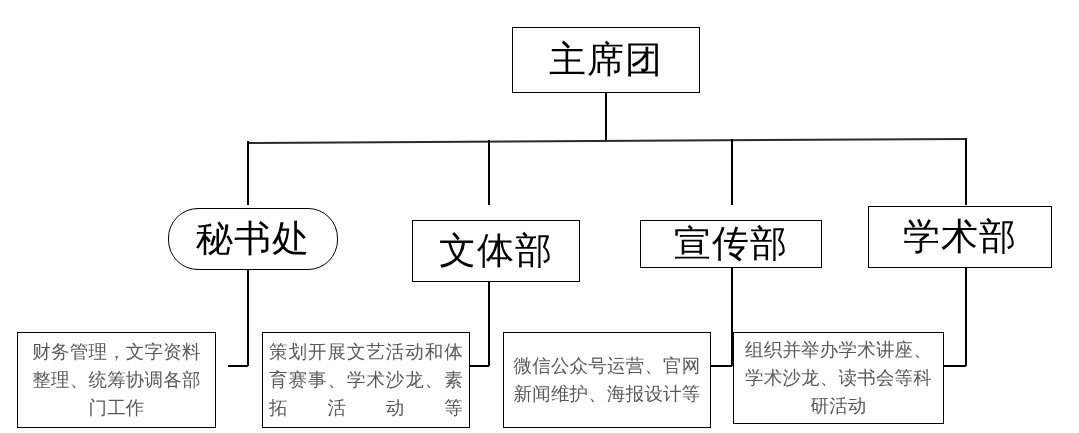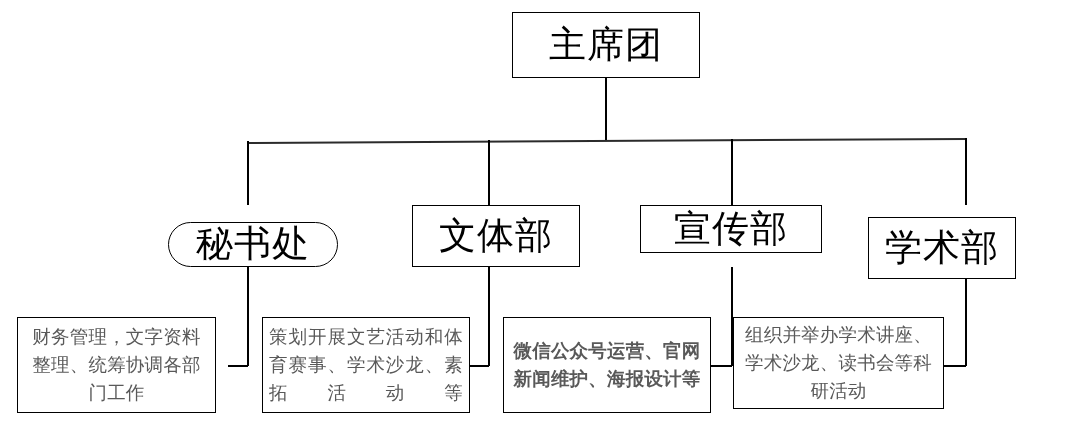--- a/index.html
+++ b/index.html
@@ -20,20 +20,21 @@
   .node {
     position: absolute;
     box-sizing: border-box;
     background: #ffffff;
     border: 1.4px solid #000000;
     display: flex;
     align-items: center;
     justify-content: center;
     text-align: center;
     z-index: 5;
+    margin-top: 15px;
   }
   .node.root,
   .node.dept {
     color: #000000;
     font-size: 37px;
     line-height: 1.05;
     letter-spacing: 1px;
   }
   .node.desc {
     color: #595959;
@@ -80,30 +81,30 @@
 
   <div class="ln v" style="left:605px; top:78px; height:62px;"></div>
 
   <div class="ln bus" style="left:247px; top:142px; width:719px; transform: rotate(-0.32deg);"></div>
 
   <div class="ln v" style="left:247px; top:141px; height:64px;"></div>
   <div class="ln v" style="left:488px; top:140px; height:65px;"></div>
   <div class="ln v" style="left:731px; top:139px; height:66px;"></div>
   <div class="ln v" style="left:965px; top:138px; height:67px;"></div>
 
-  <div class="node dept" style="left:168px; top:222px; width:170px; height:45px;border-radius:30px;">
+  <div class="node dept" style="left:168px; top:193px; width:170px; height:62px;border-radius:30px;">
     <span>秘书处</span>
   </div>
   <div class="node dept" style="left:412px; top:205px; width:168px; height:62px;">
     <span>文体部</span>
   </div>
   <div class="node dept" style="left:640px; top:205px; width:182px; height:48px;">
     <span>宣传部</span>
   </div>
-  <div class="node dept" style="left:868px; top:217px; width:148px; height:62px;font-family:Liberation Serif, serif;">
+  <div class="node dept" style="left:868px; top:191px; width:184px; height:62px;font-family:Liberation Serif, serif;">
     <span>学术部</span>
   </div>
 
   <div class="ln v" style="left:247px; top:267px; height:99px;"></div>
   <div class="ln h" style="left:228px; top:365px; width:20px;"></div>
 
   <div class="ln v" style="left:488px; top:267px; height:99px;"></div>
   <div class="ln h" style="left:470px; top:365px; width:19px;"></div>
 
   <div class="ln v" style="left:731px; top:267px; height:99px;"></div>
@@ -113,21 +114,21 @@
   <div class="ln h" style="left:944px; top:365px; width:22px;"></div>
 
   <div class="node desc" style="left:17px; top:317px; width:199px; height:96px;">
     <span class="desc-text center-last">财务管理，文字资料整理、统筹协调各部门工作</span>
   </div>
 
   <div class="node desc" style="left:262px; top:317px; width:208px; height:96px;">
     <span class="desc-text justify">策划开展文艺活动和体育赛事、学术沙龙、素拓活动等</span>
   </div>
 
-  <div class="node desc" style="left:503px; top:317px; width:208px; height:96px;font-weight:bold;">
+  <div class="node desc" style="left:503px; top:317px; width:208px; height:96px;">
     <span class="desc-text center-last">微信公众号运营、官网新闻维护、海报设计等</span>
   </div>
 
   <div class="node desc" style="left:733px; top:317px; width:211px; height:92px;">
     <span class="desc-text center-last">组织并举办学术讲座、学术沙龙、读书会等科研活动</span>
   </div>
 
 </div>
 
 </body></html>

